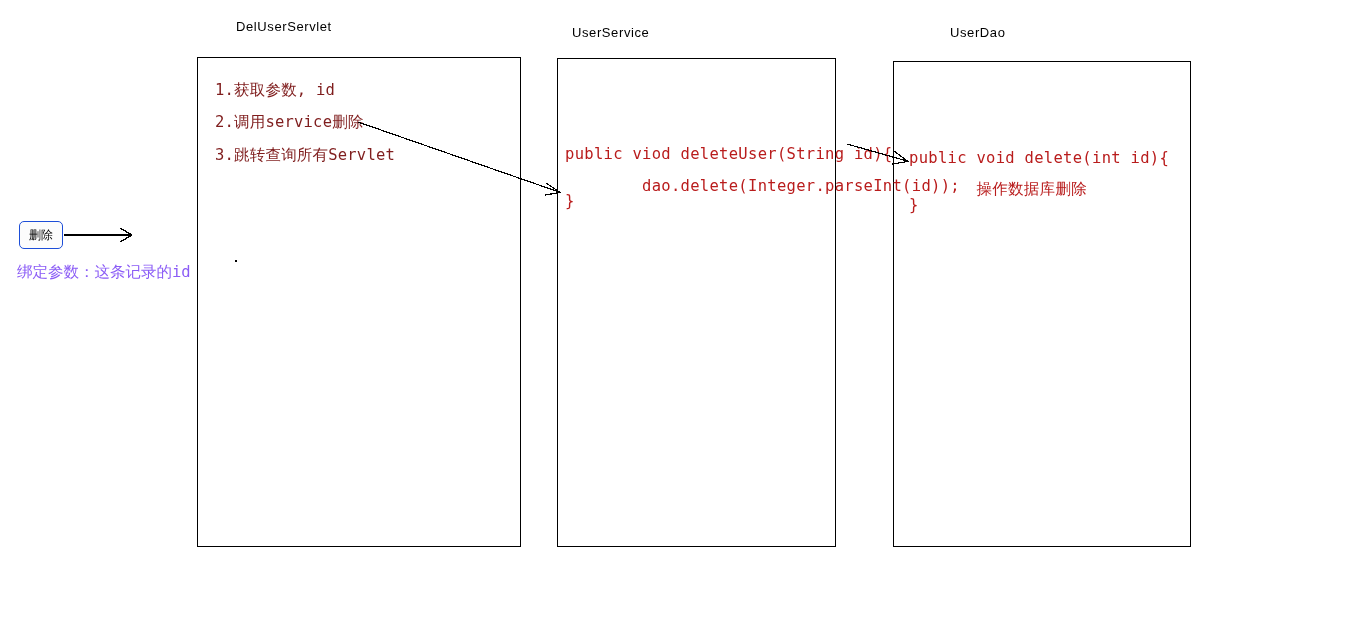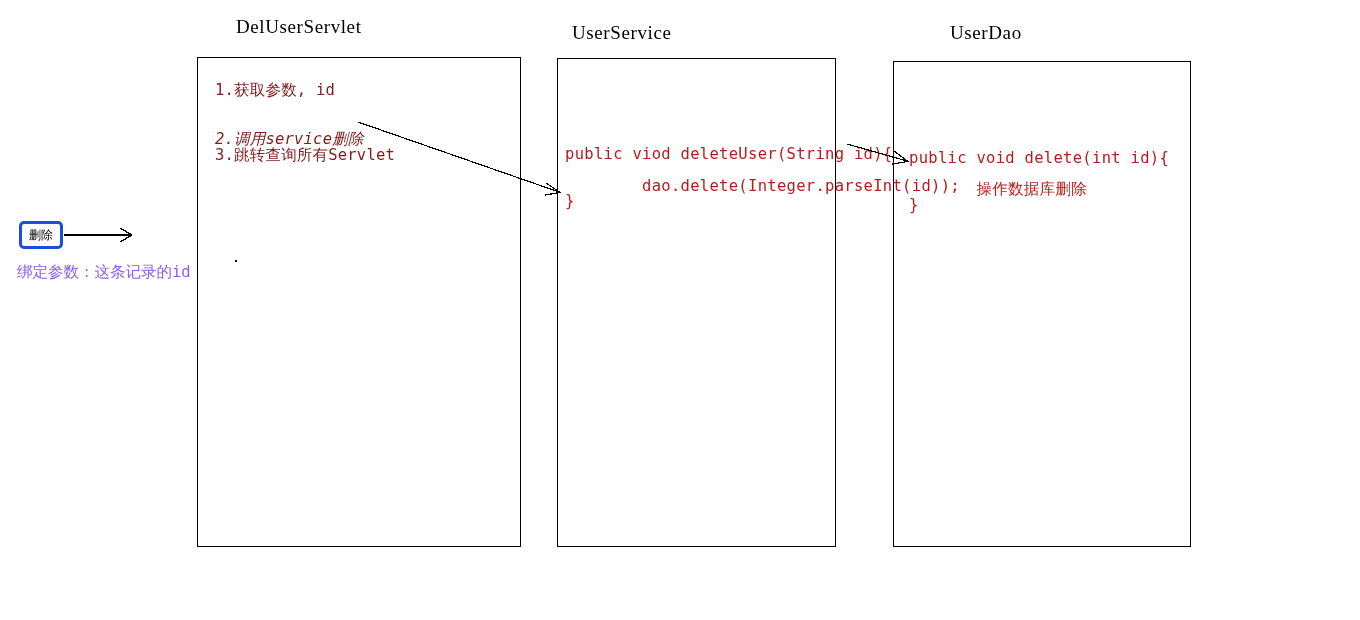--- a/index.html
+++ b/index.html
@@ -16,22 +16,22 @@
     color: #000000;
   }
   #canvas {
     position: absolute;
     left: 0; top: 0;
     width: 1360px;
     height: 620px;
   }
   .lane-title {
     position: absolute;
-    font-family: Liberation Serif, serif;
-    font-size: 19px;
+    font-family: Liberation Sans, sans-serif;
+    font-size: 13px;
     line-height: 15px;
     letter-spacing: 0.6px;
     color: #000;
     white-space: nowrap;
   }
   .lane-box {
     position: absolute;
     border: 1.6px solid #000000;
     background: transparent;
     box-sizing: border-box;
@@ -53,21 +53,21 @@
     letter-spacing: 0.2px;
     color: #7f1d1d;
     white-space: pre;
   }
   .delete-button {
     position: absolute;
     left: 19px;
     top: 221px;
     width: 44px;
     height: 28px;
-    border: 3px solid #1d4ed8;
+    border: 1px solid #1d4ed8;
     border-radius: 5px;
     background: #fcfcfc;
     box-sizing: border-box;
     display: flex;
     align-items: center;
     justify-content: center;
     font-family: "DejaVu Sans", "Liberation Sans", sans-serif;
     font-size: 12px;
     color: #000;
     cursor: pointer;
@@ -103,21 +103,21 @@
 
 <div class="lane-box" style="left:893px; top:61px; width:298px; height:486px;"></div>
 
 <div class="lane-title" style="left:236px; top:19px;">DelUserServlet</div>
 
 <div class="lane-title" style="left:572px; top:25px;">UserService</div>
 
 <div class="lane-title" style="left:922px; top:25px;margin-left:28px;">UserDao</div>
 
 <div class="step-line" style="left:215px; top:82px;">1.获取参数, id</div>
-<div class="step-line" style="left:215px; top:131px;font-style:italic;">2.调用service删除</div>
+<div class="step-line" style="left:215px; top:114px;">2.调用service删除</div>
 <div class="step-line" style="left:215px; top:147px;">3.跳转查询所有Servlet</div>
 
 <div class="dot-mark"></div>
 
 <div class="code-line" style="left:565px; top:146px;">public viod deleteUser(String id){</div>
 <div class="code-line" style="left:565px; top:178px;">        dao.delete(Integer.parseInt(id));</div>
 <div class="code-line" style="left:565px; top:193px;">}</div>
 
 <div class="code-line" style="left:909px; top:150px;">public void delete(int id){</div>
 <div class="code-line" style="left:909px; top:181px;">       操作数据库删除</div>

